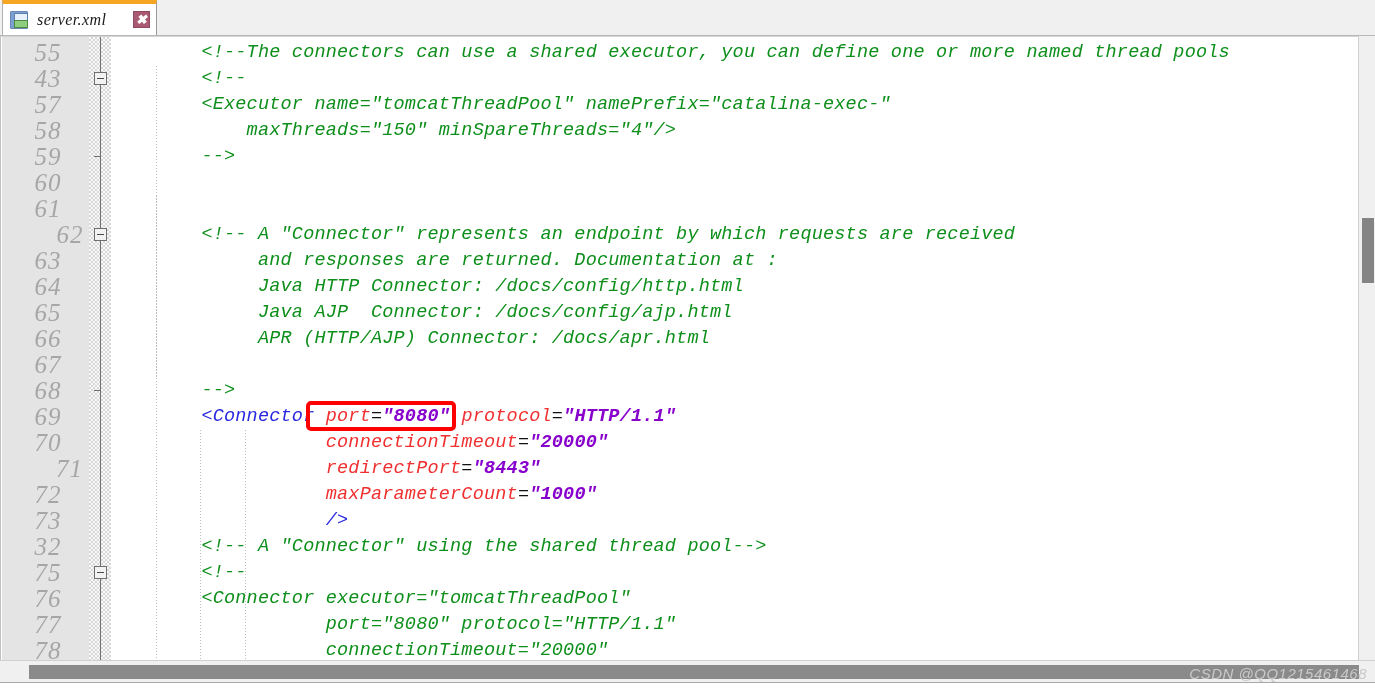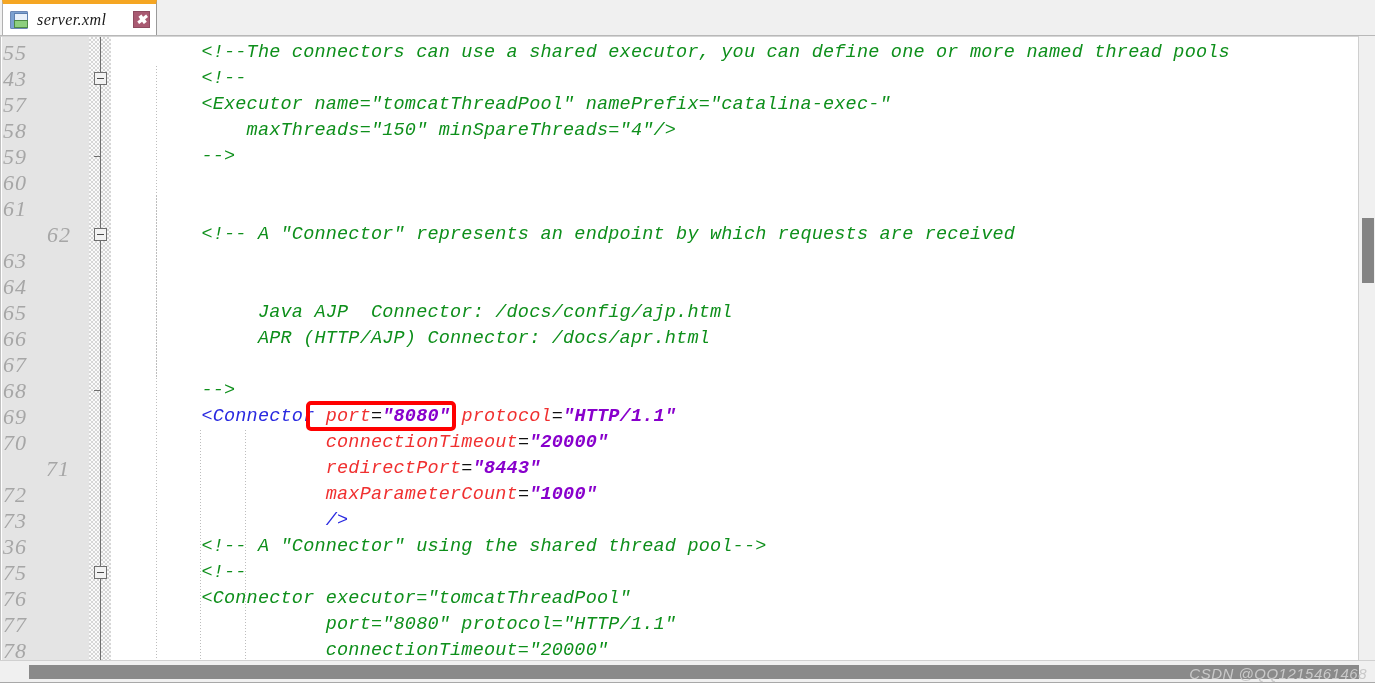--- a/index.html
+++ b/index.html
@@ -124,25 +124,25 @@
   #codepane {
     position: absolute;
     left: 110px; top: 0;
     right: 0; height: 624px;
     background: #ffffff;
     overflow: hidden;
   }
 
   .linenum {
     position: absolute;
-    right: 8px;
+    right: 2px;
     width: 78px;
-    text-align: left;
+    text-align: center;
     font-family: "Liberation Serif", "DejaVu Serif", serif;
-    font-size: 22px;
+    font-size: 25px;
     color: #a6a6a6;
     letter-spacing: 1px;
     height: 26px;
     line-height: 26px;
   }
 
   .codeline {
     position: absolute;
     left: 0;
     white-space: pre;
@@ -268,37 +268,39 @@
         <div class="linenum" style="top: 237px;">64</div>
         <div class="linenum" style="top: 263px;">65</div>
         <div class="linenum" style="top: 289px;">66</div>
         <div class="linenum" style="top: 315px;">67</div>
         <div class="linenum" style="top: 341px;">68</div>
         <div class="linenum" style="top: 367px;">69</div>
         <div class="linenum" style="top: 393px;">70</div>
         <div class="linenum" style="top: 419px; padding-left: 43px;">71</div>
         <div class="linenum" style="top: 445px;">72</div>
         <div class="linenum" style="top: 471px;">73</div>
-        <div class="linenum" style="top: 497px;">36</div>
+        <div class="linenum" style="top: 497px;">32</div>
         <div class="linenum" style="top: 523px;">75</div>
         <div class="linenum" style="top: 549px;">76</div>
         <div class="linenum" style="top: 575px;">77</div>
         <div class="linenum" style="top: 601px;">78</div>
       </div>
     <div id="foldcol"></div>
     <div id="foldline"></div>
     <div id="codepane">
         <div class="codeline" style="top: 3px;"><span class="cmt">        &lt;!--The connectors can use a shared executor, you can define one or more named thread pools</span></div>
         <div class="codeline" style="top: 29px;"><span class="cmt">        &lt;!--</span></div>
         <div class="codeline" style="top: 55px;"><span class="cmt">        &lt;Executor name="tomcatThreadPool" namePrefix="catalina-exec-"</span></div>
         <div class="codeline" style="top: 81px;"><span class="cmt">            maxThreads="150" minSpareThreads="4"/&gt;</span></div>
         <div class="codeline" style="top: 107px;"><span class="cmt">        --&gt;</span></div>
         <div class="codeline" style="top: 133px;"></div>
         <div class="codeline" style="top: 159px;"></div>
         <div class="codeline" style="top: 185px;"><span class="cmt">        &lt;!-- A "Connector" represents an endpoint by which requests are received</span></div>
+        <div class="codeline" style="top: 211px;"><span class="cmt">             and responses are returned. Documentation at :</span></div>
+        <div class="codeline" style="top: 237px;"><span class="cmt">             Java HTTP Connector: /docs/config/http.html</span></div>
         <div class="codeline" style="top: 263px;"><span class="cmt">             Java AJP  Connector: /docs/config/ajp.html</span></div>
         <div class="codeline" style="top: 289px;"><span class="cmt">             APR (HTTP/AJP) Connector: /docs/apr.html</span></div>
         <div class="codeline" style="top: 341px;"><span class="cmt">        --&gt;</span></div>
         <div class="codeline" style="top: 367px;"><span class="tag">        &lt;Connector</span><span class="attr"> port</span><span class="eq">=</span><span class="val">"8080"</span><span class="attr"> protocol</span><span class="eq">=</span><span class="val">"HTTP/1.1"</span></div>
         <div class="codeline" style="top: 393px;"><span class="attr">                   connectionTimeout</span><span class="eq">=</span><span class="val">"20000"</span></div>
         <div class="codeline" style="top: 419px;"><span class="attr">                   redirectPort</span><span class="eq">=</span><span class="val">"8443"</span></div>
         <div class="codeline" style="top: 445px;"><span class="attr">                   maxParameterCount</span><span class="eq">=</span><span class="val">"1000"</span></div>
         <div class="codeline" style="top: 471px;"><span class="tag">                   /&gt;</span></div>
         <div class="codeline" style="top: 497px;"><span class="cmt">        &lt;!-- A "Connector" using the shared thread pool--&gt;</span></div>
         <div class="codeline" style="top: 523px;"><span class="cmt">        &lt;!--</span></div>

